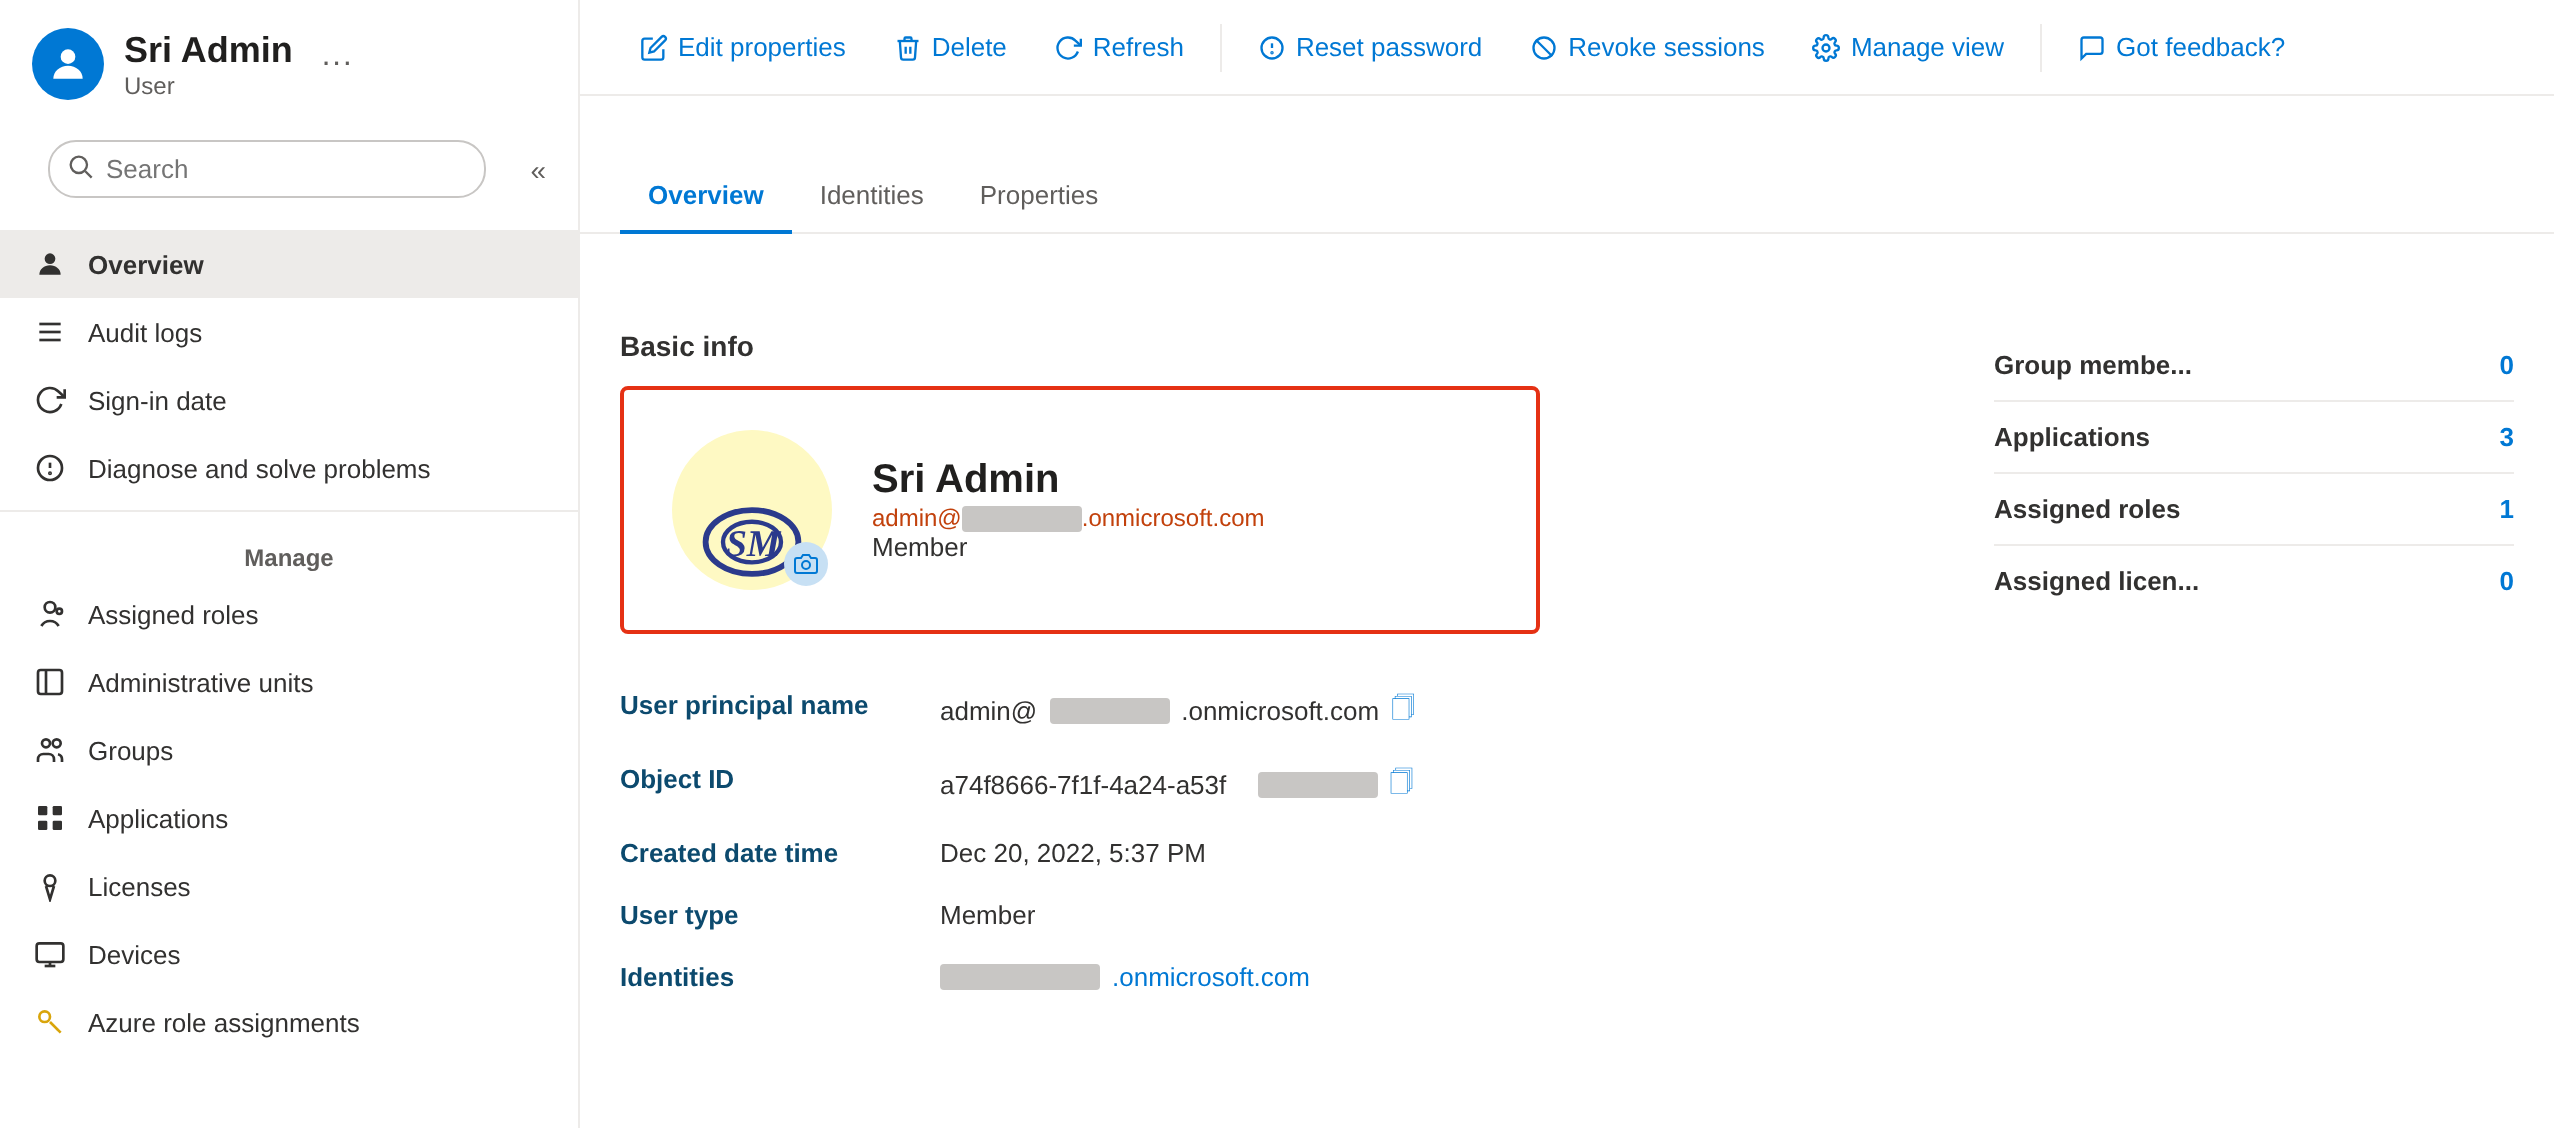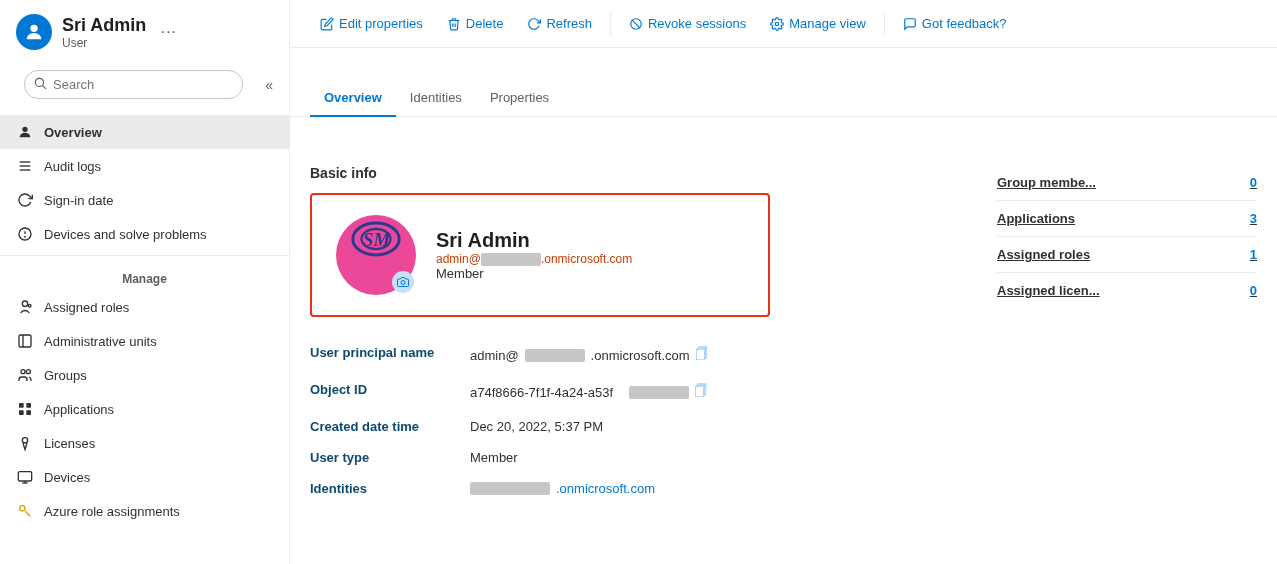--- a/index.html
+++ b/index.html
@@ -41,37 +41,37 @@
 
     
     .content { flex: 1; overflow-y: auto; padding: 16px 20px; display: flex; gap: 24px; }
     .content-left { flex: 1; min-width: 0; }
     .content-right { width: 260px; flex-shrink: 0; }
 
     .section-title { font-size: 14px; font-weight: 600; margin-bottom: 12px; color: #323130; }
 
     
     .profile-card { border: 2px solid #e53114; border-radius: 4px; padding: 20px 24px; display: flex; align-items: center; gap: 20px; margin-bottom: 20px; max-width: 460px; }
-    .profile-logo { width: 80px; height: 80px; border-radius: 50%; background: #ec4899; display: flex; align-items: flex-start; justify-content: center; position: relative; flex-shrink: 0; }
+    .profile-logo { width: 80px; height: 80px; border-radius: 50%; background: #fef9c3; display: flex; align-items: flex-end; justify-content: center; position: relative; flex-shrink: 0; }
     .camera-btn { position: absolute; bottom: 2px; right: 2px; width: 22px; height: 22px; background: #c7e0f4; border-radius: 50%; display: flex; align-items: center; justify-content: center; cursor: pointer; }
     .profile-name { font-size: 20px; font-weight: 600; color: #201f1e; }
     .profile-email { font-size: 12px; color: #c2410c; }
     .profile-type { font-size: 13px; color: #323130; }
 
     
     .info-grid { display: grid; grid-template-columns: 160px 1fr; gap: 0; }
     .info-label { font-weight: 600; font-size: 13px; padding: 8px 0; color: #0c4a6e; }
     .info-value { font-size: 13px; padding: 8px 0; color: #323130; display: flex; align-items: center; gap: 6px; }
     .info-value a { color: #0078d4; text-decoration: none; }
     .blurred { background: #c8c6c4; color: transparent; border-radius: 2px; display: inline-block; min-width: 60px; height: 13px; vertical-align: middle; }
     .copy-icon { cursor: pointer; color: #0078d4; font-size: 12px; }
 
     
     .right-panel { display: flex; flex-direction: column; gap: 0; }
-    .right-row { display: flex; justify-content: space-between; align-items: center; padding: 10px 0; border-bottom: 1px solid #edebe9; text-decoration: underline; }
+    .right-row { display: flex; justify-content: space-between; align-items: center; padding: 10px 0; border-bottom: 1px solid #edebe9; }
     .right-row:last-child { border-bottom: none; }
     .right-label { font-size: 13px; font-weight: 600; color: #323130; }
     .right-count { font-size: 13px; color: #0078d4; font-weight: 600; cursor: pointer; }
   </style>
 </head>
 <body>
 
 <div class="sidebar">
   <div class="sidebar-header">
     <div class="sidebar-avatar">
@@ -129,21 +129,21 @@
     <span>Sign-in date</span>
   </div>
   <div class="nav-item">
     <div class="nav-icon">
       <svg width="16" height="16" viewBox="0 0 24 24" fill="none" stroke="#323130" stroke-width="2">
           <circle cx="12" cy="12" r="9"></circle>
           <line x1="12" y1="8" x2="12" y2="12"></line>
           <circle cx="12" cy="16" r="0.5" fill="#323130"></circle>
         </svg>
     </div>
-    <span>Devices and solve problems</span>
+    <span>Diagnose and solve problems</span>
   </div>
 
   <div class="nav-divider"></div>
   <div class="nav-section-label">Manage</div>
 
   <div class="nav-item">
     <div class="nav-icon">
       <svg width="16" height="16" viewBox="0 0 24 24" fill="none" stroke="#323130" stroke-width="2">
           <circle cx="12" cy="7" r="4"></circle>
           <path d="M5.5 21a7.5 7.5 0 0 1 13 0"></path>
@@ -233,20 +233,28 @@
       <span>Delete</span>
     </button>
     <button class="toolbar-btn">
       <svg width="14" height="14" viewBox="0 0 24 24" fill="none" stroke="#0078d4" stroke-width="2">
           <polyline points="23 4 23 10 17 10"></polyline>
           <path d="M20.49 15a9 9 0 1 1-2.12-9.36L23 10"></path>
         </svg>
       <span>Refresh</span>
     </button>
     <div class="toolbar-separator"></div>
+    <button class="toolbar-btn">
+      <svg width="14" height="14" viewBox="0 0 24 24" fill="none" stroke="#0078d4" stroke-width="2">
+          <circle cx="12" cy="12" r="9"></circle>
+          <line x1="12" y1="8" x2="12" y2="12"></line>
+          <circle cx="12" cy="16" r="0.5" fill="#0078d4"></circle>
+        </svg>
+      <span>Reset password</span>
+    </button>
     <button class="toolbar-btn">
       <svg width="14" height="14" viewBox="0 0 24 24" fill="none" stroke="#0078d4" stroke-width="2">
           <circle cx="12" cy="12" r="9"></circle>
           <line x1="4.93" y1="4.93" x2="19.07" y2="19.07"></line>
         </svg>
       <span>Revoke sessions</span>
     </button>
     <button class="toolbar-btn">
       <svg width="14" height="14" viewBox="0 0 24 24" fill="none" stroke="#0078d4" stroke-width="2">
           <circle cx="12" cy="12" r="3"></circle>

